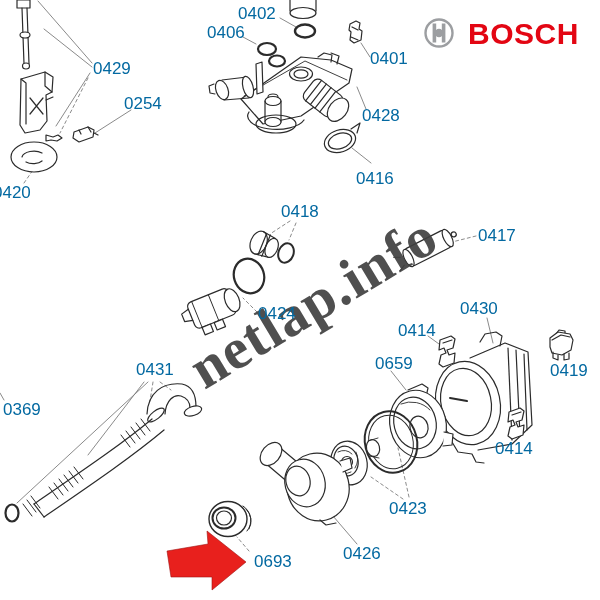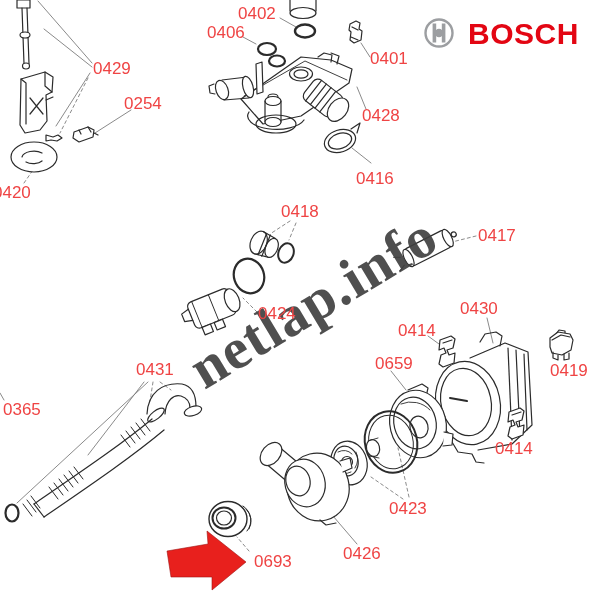--- a/index.html
+++ b/index.html
@@ -4,21 +4,21 @@
 <style>
   html,body{margin:0;padding:0;background:#fff;}
   .stage{position:relative;width:600px;height:600px;background:#ffffff;overflow:hidden;
          font-family:"Liberation Sans",sans-serif;}
   .art{position:absolute;left:0;top:0;z-index:1;}
   .watermark{position:absolute;left:313px;top:302px;z-index:2;
              transform:translate(-50%,-50%) rotate(-31deg);
              font-family:"Liberation Serif","DejaVu Serif",serif;
              font-weight:bold;font-size:58px;letter-spacing:1px;
              color:rgba(64,64,64,0.92);white-space:nowrap;}
-  .lbl{position:absolute;z-index:3;font-size:17px;line-height:1.05;color:#ef4444;
+  .lbl{position:absolute;z-index:3;font-size:17px;line-height:1.05;color:#0369a1;
        white-space:nowrap;font-family:"Liberation Sans",sans-serif;text-align:right;}
   .logos{position:absolute;left:0;top:2px;width:536px;height:100px;z-index:3;}
   .bosch-text{position:absolute;left:468px;top:15px;font-size:30px;font-weight:bold;
               letter-spacing:0.5px;color:#e30613;}
   .siemens-text{position:absolute;left:420px;top:57px;font-size:28px;font-weight:bold;
                 letter-spacing:2px;color:#00998f;}
   .bosch-sym{position:absolute;left:422px;top:14px;}
   .arrow-svg{position:absolute;left:0;top:0;z-index:4;}
 </style>
 </head>
@@ -287,21 +287,21 @@
   <div class="lbl" style="left:356px;top:170px">0416</div>
   <div class="lbl" style="left:-7px;top:184px">0420</div>
   <div class="lbl" style="left:281px;top:203px">0418</div>
   <div class="lbl" style="left:478px;top:227px">0417</div>
   <div class="lbl" style="left:460px;top:300px">0430</div>
   <div class="lbl" style="left:258px;top:305px">0424</div>
   <div class="lbl" style="left:398px;top:322px">0414</div>
   <div class="lbl" style="left:375px;top:355px">0659</div>
   <div class="lbl" style="left:136px;top:361px">0431</div>
   <div class="lbl" style="left:550px;top:362px">0419</div>
-  <div class="lbl" style="left:3px;top:401px">0365</div>
+  <div class="lbl" style="left:3px;top:401px">0369</div>
   <div class="lbl" style="left:495px;top:440px">0414</div>
   <div class="lbl" style="left:389px;top:500px">0423</div>
   <div class="lbl" style="left:343px;top:545px">0426</div>
   <div class="lbl" style="left:254px;top:553px">0693</div>
 
   <svg class="arrow-svg" width="600" height="600" viewBox="0 0 600 600">
     <polygon points="167,551 208,544 207,531 246,562 212,590 212,577 171,577" fill="#e8201d" stroke="#9d1313" stroke-width="0.6"></polygon>
   </svg>
 
 </div>

